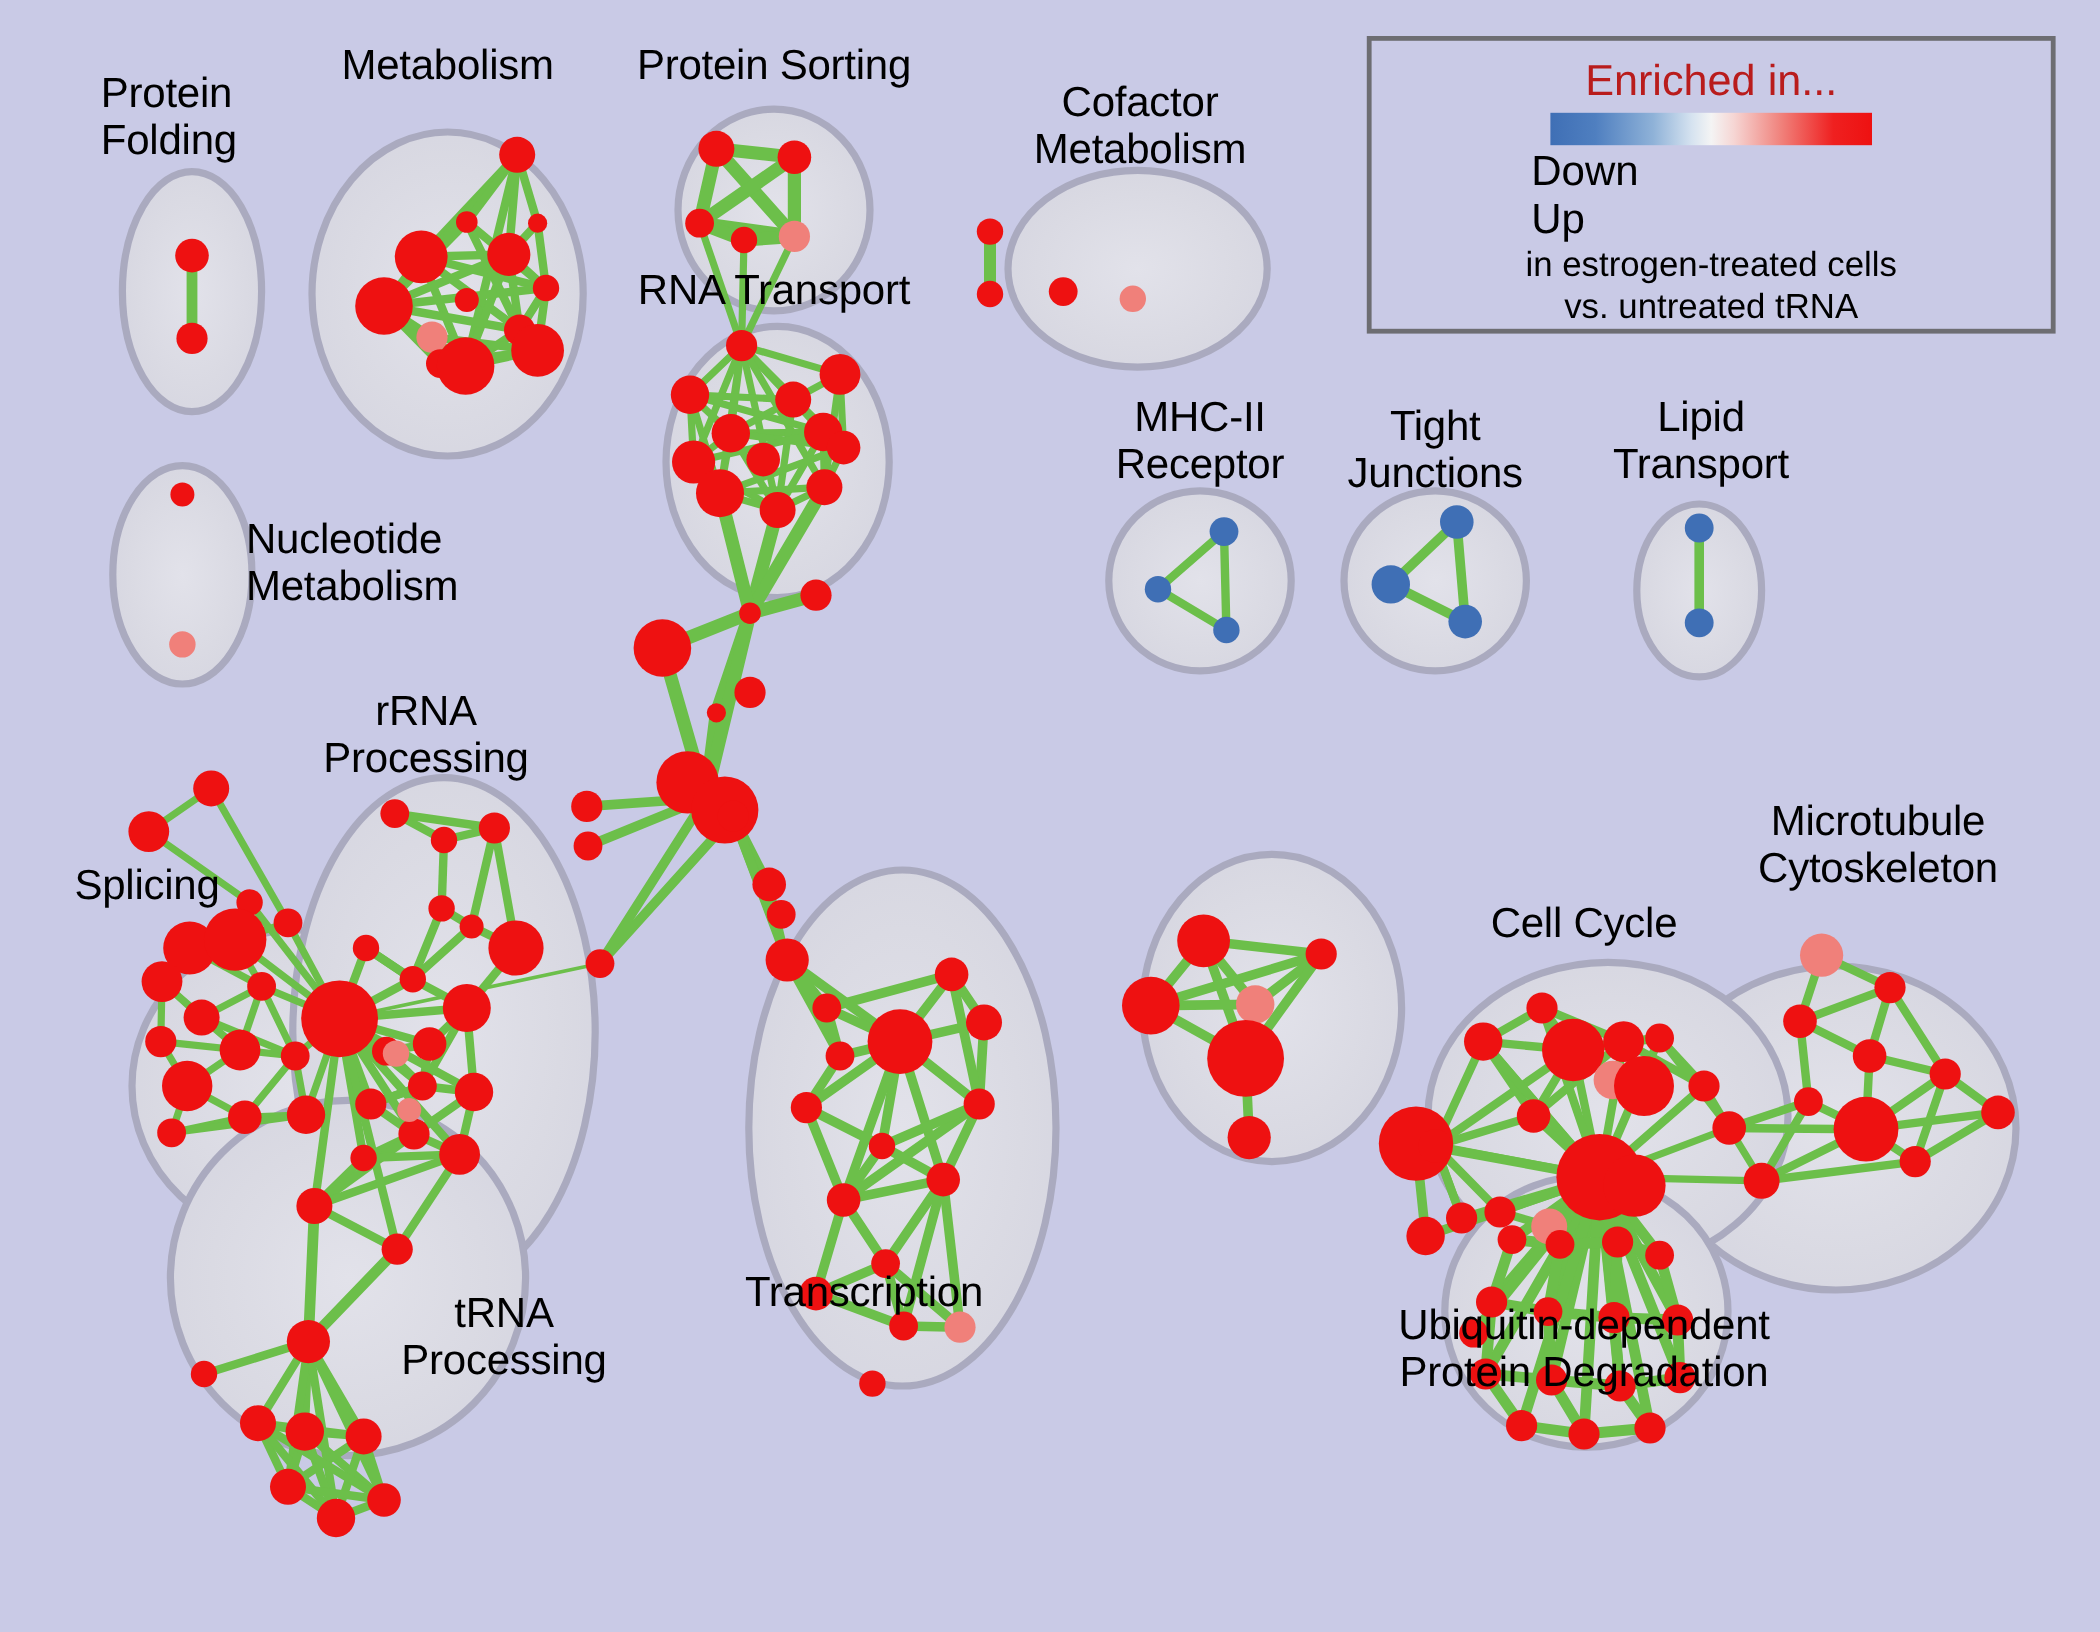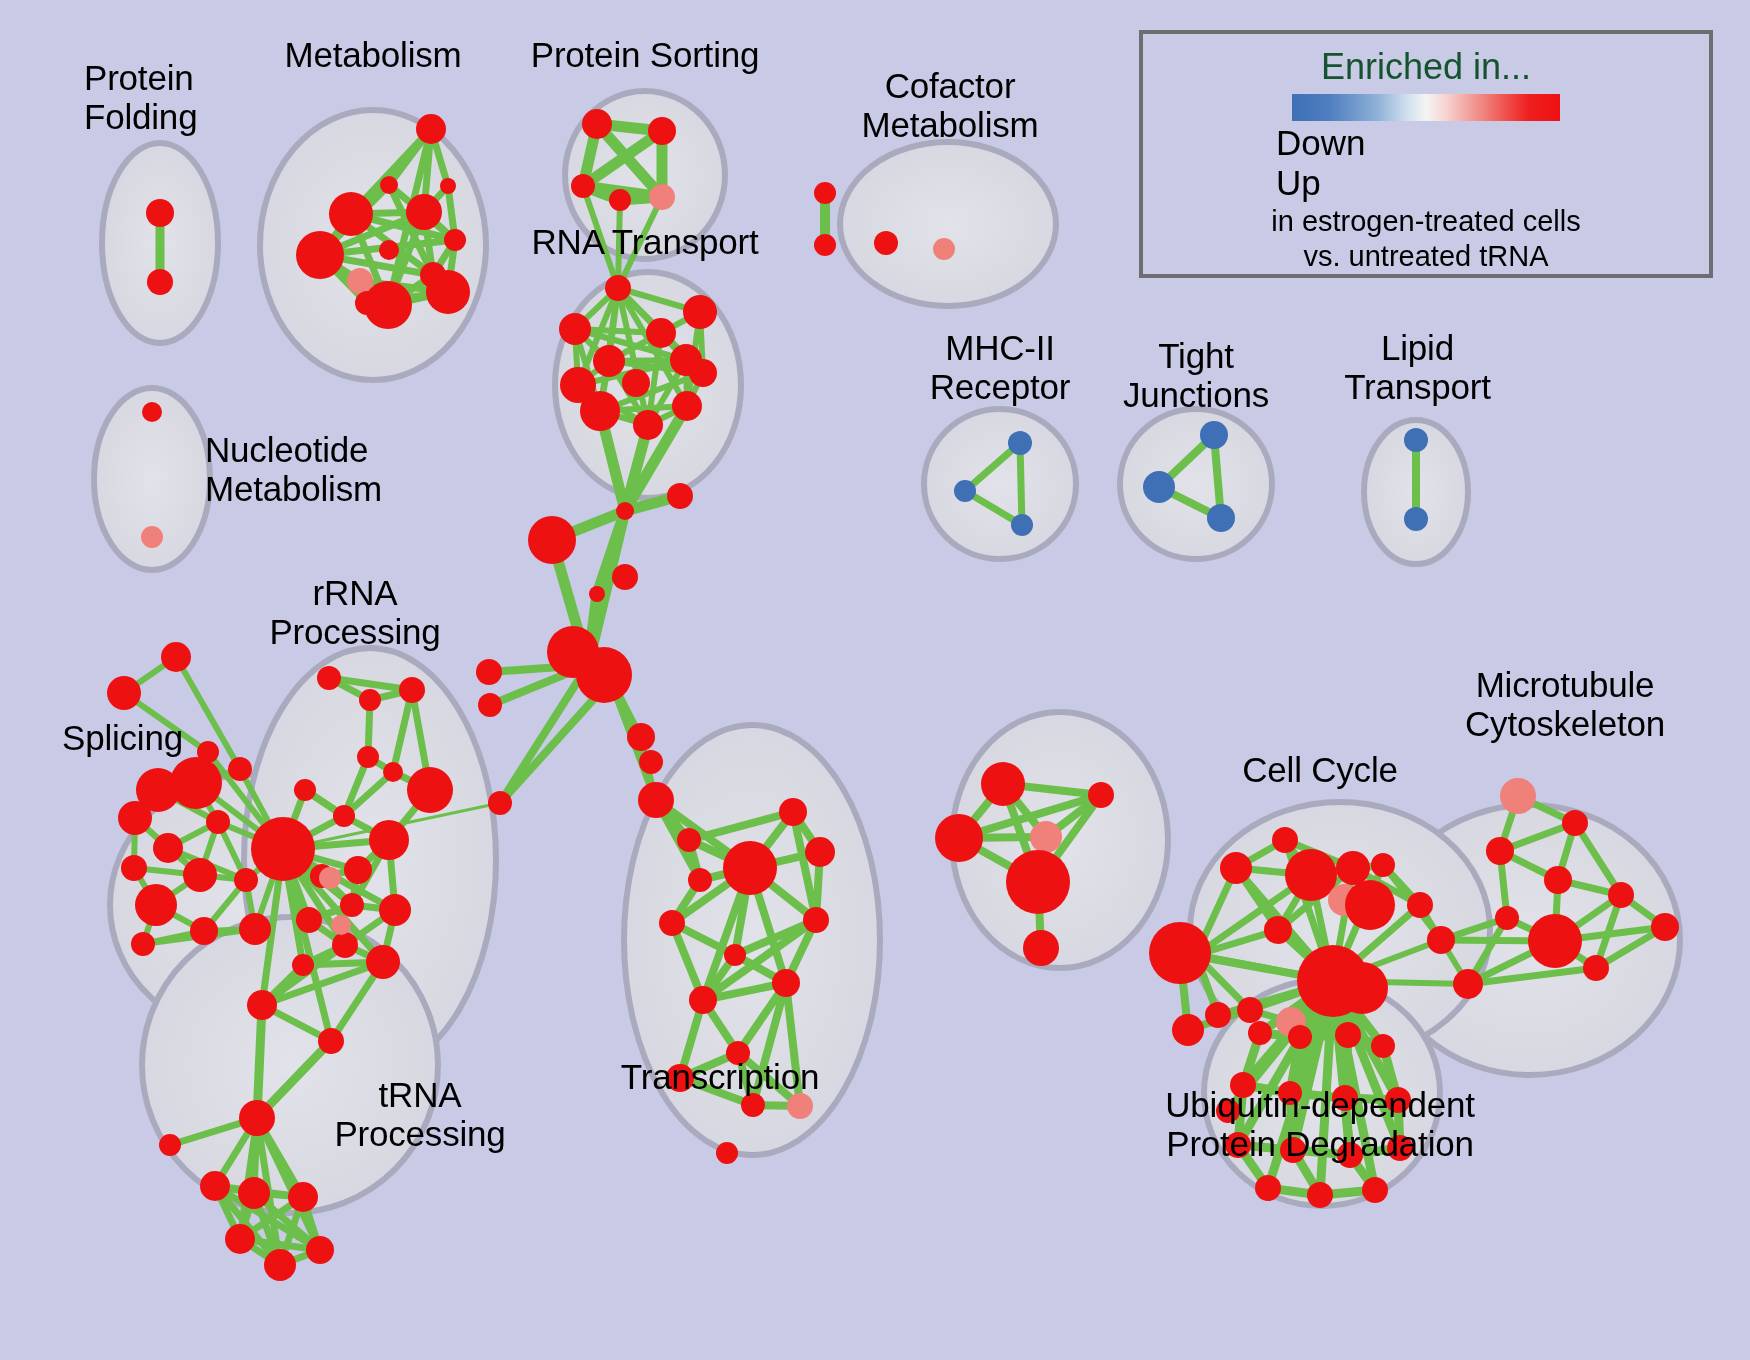--- a/index.html
+++ b/index.html
@@ -34,21 +34,21 @@
     background:#c9cae6;
     border:4px solid #6d6d72;
     box-sizing:border-box;
     display:flex;
     flex-direction:column;
     align-items:center;
     justify-content:flex-start;
     padding-top:12px;
   }
   #legend .lg-title{
-    font-size:36px;color:#14532d;margin-bottom:6px;
+    font-size:36px;color:#b91c1c;margin-bottom:6px;
   }
   #legend .lg-bar{
     width:268px;height:70px;
     background:linear-gradient(to right,
       #3f6fb5 0%, #4f7fc0 14%, #8fb2d8 32%, #d6e3f0 44%,
       #f4f4f4 50%, #f6d6d4 57%, #f0807a 72%, #ef2020 88%, #ee1111 100%);
   }
   #legend .lg-updown{
     width:300px;
     display:flex;justify-content:space-between;

